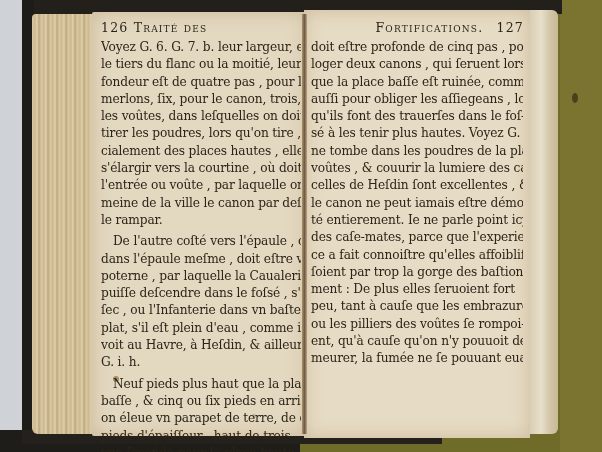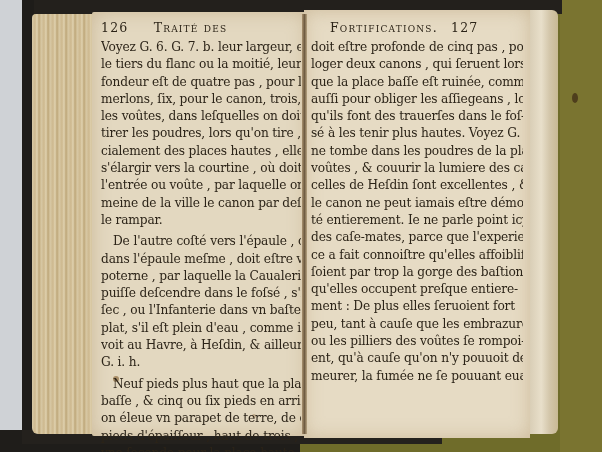--- a/index.html
+++ b/index.html
@@ -42,22 +42,22 @@
       font-size:12.2px; line-height:17.3px; letter-spacing:-0.15px;
     }
     .left-text { left:101px; top:39px; width:200px; }
     .right-text { left:311px; top:39px; width:212px; }
     .line { display:block; white-space:nowrap; overflow:hidden; text-align:justify; }
     .line.indent { padding-left:12px; }
     .line.gap { margin-top:4px; }
 
     .header { position:absolute; top:20px; color:#2c2418; font-size:12.5px; letter-spacing:1.2px; white-space:nowrap; }
     .header-left { left:101px; width:200px; }
-    .header-left .num { margin-right:20px; }
-    .header-right { left:330px; width:194px; }
+    .header-left .num { }
+    .header-right { left:330px; width:194px; text-align:right; }
     .header-right .num { margin-left:8px; }
     .sc { font-variant:small-caps; }
   </style>
 </head>
 <body>
 
 <div class="bg-left"></div>
 <div class="bg-right-green"></div>
 <div class="bg-bottom-left"></div>
 <div class="cover-top"></div>
@@ -120,20 +120,19 @@
   <span class="line">qu'ils font des trauerſes dans le foſ-</span>
   <span class="line">sé à les tenir plus hautes. Voyez G. 6.</span>
   <span class="line">ne tombe dans les poudres de la pla-</span>
   <span class="line">voûtes , &amp; couurir la lumiere des ca-</span>
   <span class="line">celles de Heſdin ſont excellentes , &amp;</span>
   <span class="line">le canon ne peut iamais eſtre démon-</span>
   <span class="line">té entierement. Ie ne parle point icy</span>
   <span class="line">des caſe-mates, parce que l'experien-</span>
   <span class="line">ce a fait connoiſtre qu'elles affoibliſ-</span>
   <span class="line">ſoient par trop la gorge des baſtions</span>
-  <span class="line">qu'elles occupent preſque entiere-</span>
   <span class="line">ment : De plus elles ſeruoient fort</span>
   <span class="line">peu, tant à cauſe que les embrazures</span>
   <span class="line">ou les pilliers des voûtes ſe rompoi-</span>
   <span class="line">ent, qu'à cauſe qu'on n'y pouuoit de-</span>
   <span class="line">meurer, la fumée ne ſe pouuant eua-</span>
 
 </div>
 
 </body></html>

